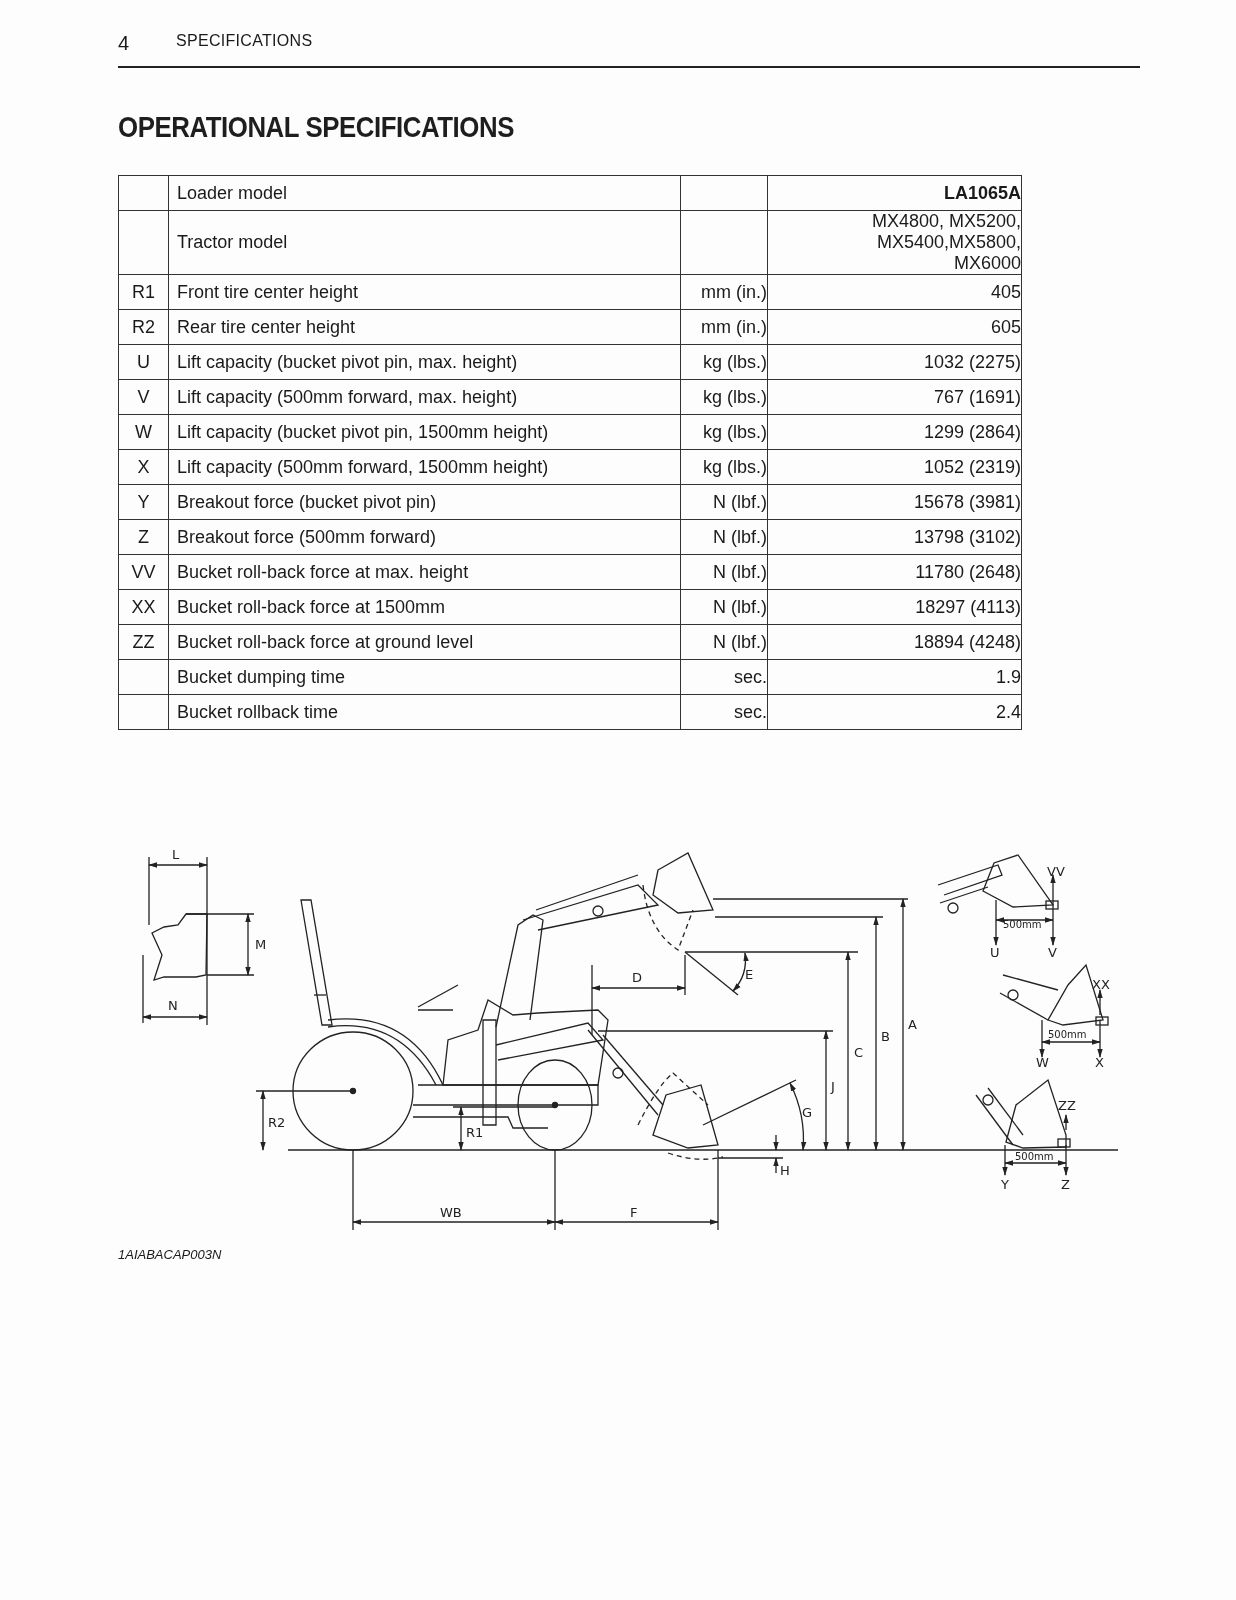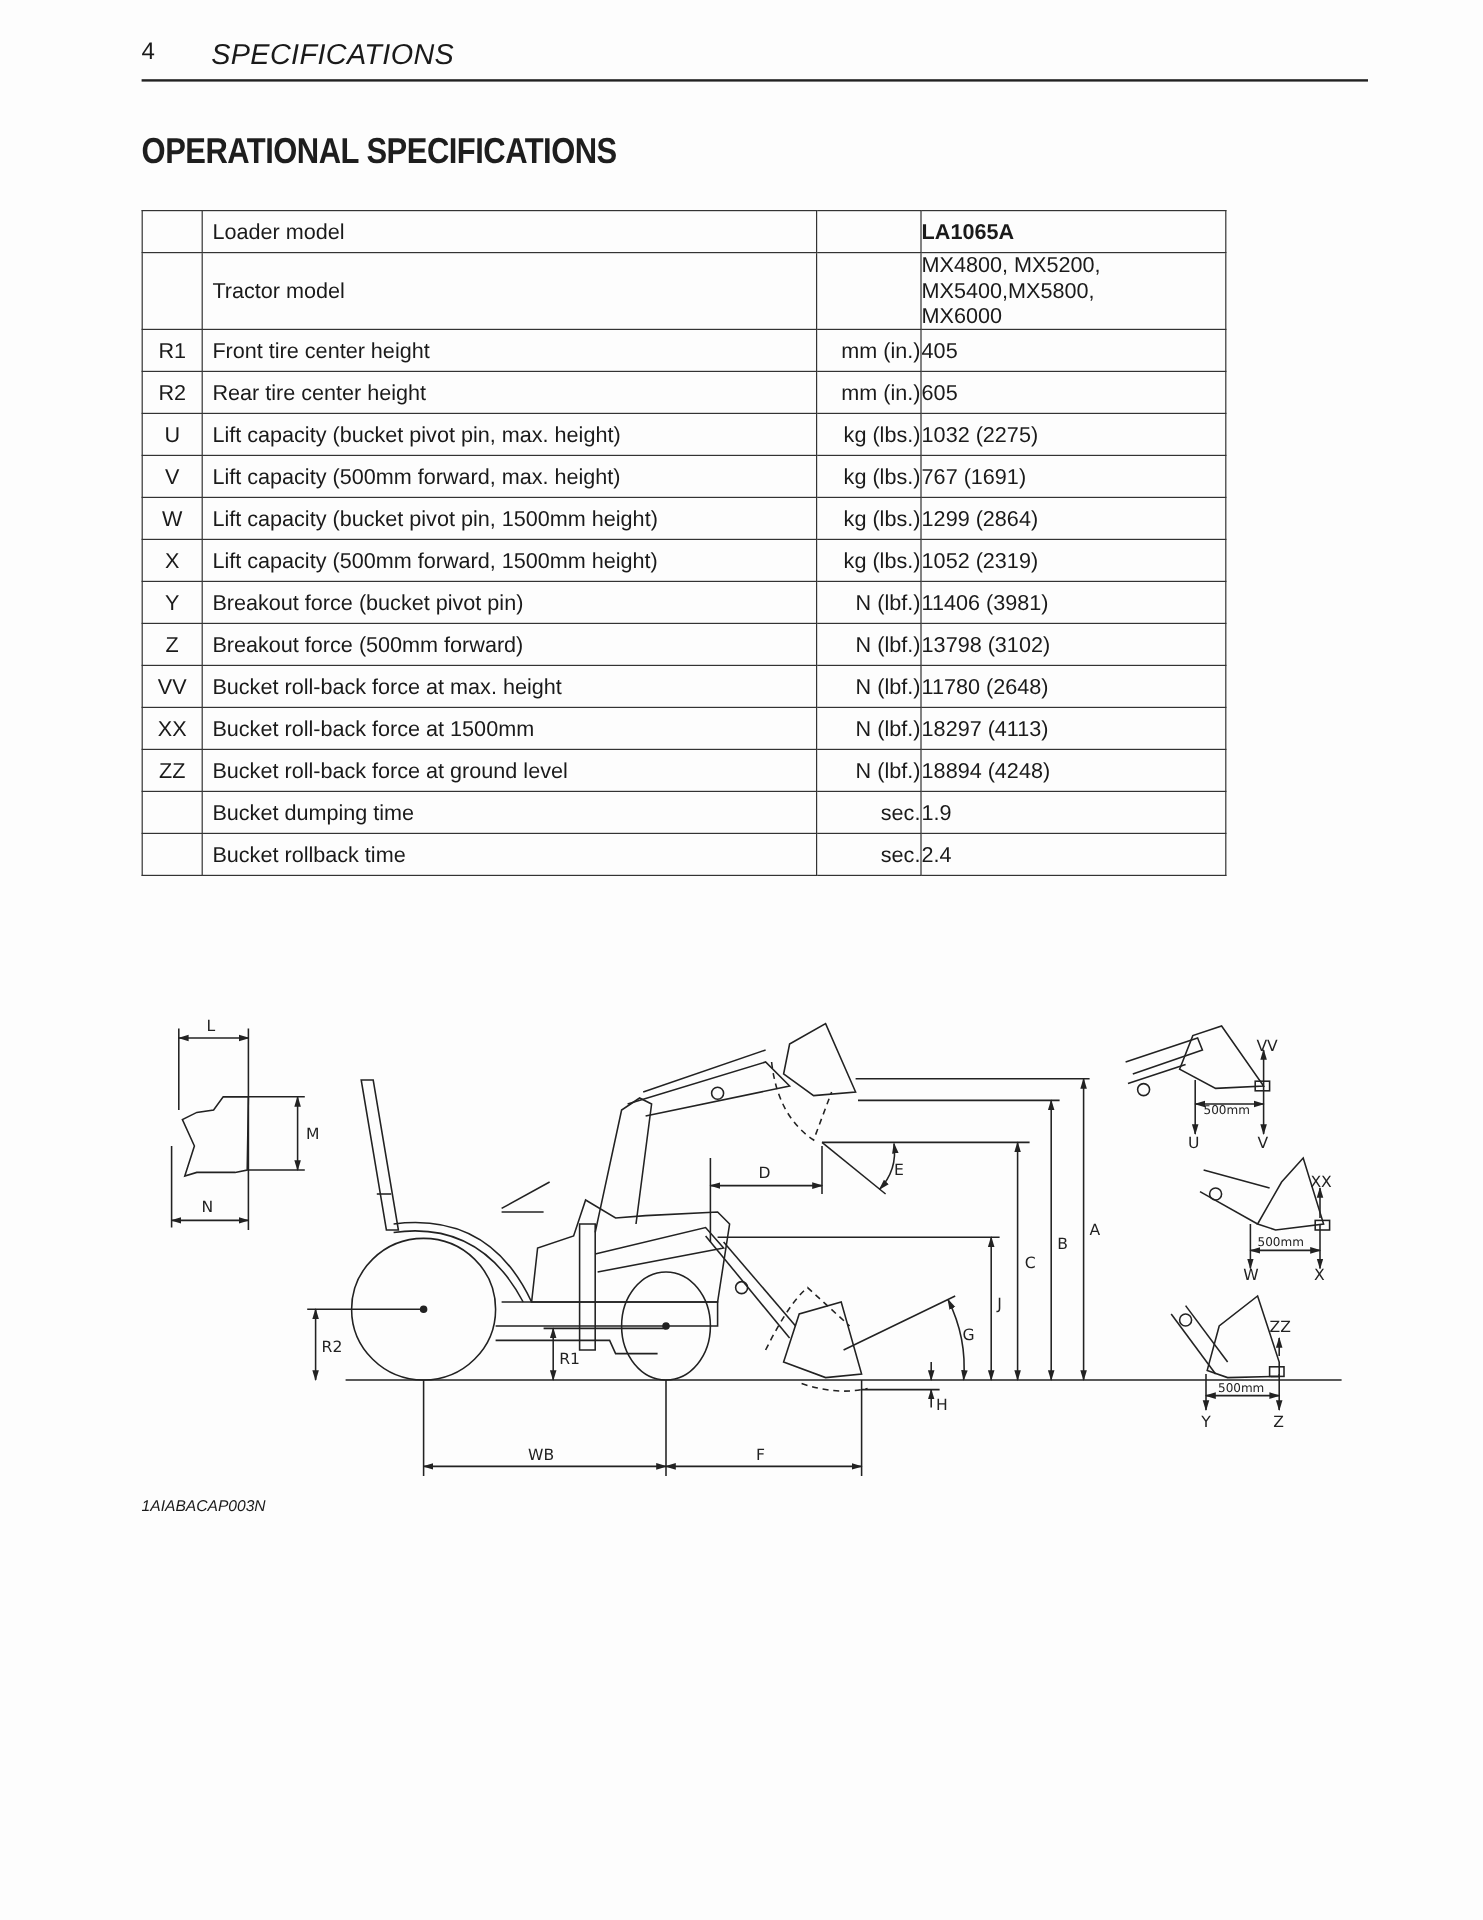--- a/index.html
+++ b/index.html
@@ -1,30 +1,30 @@
 <!DOCTYPE html>
 <html><head>
 <meta charset="utf-8">
 <style>
   * { box-sizing: border-box; margin: 0; padding: 0; }
   html, body { width: 1236px; height: 1600px; background: #fdfdfd; }
   body { position: relative; font-family: "Liberation Sans", sans-serif; color: #1a1a1a; overflow: hidden; }
 
   .page-header { position: absolute; left: 118px; top: 32px; width: 1022px; height: 36px; border-bottom: 2px solid #222; }
   .page-header .num { position: absolute; left: 0; top: 0; font-size: 20px; }
-  .page-header .sec { position: absolute; left: 58px; top: 0; font-size: 24px; letter-spacing: 0.3px; font-style: italic; }
+  .page-header .sec { position: absolute; left: 58px; top: 0; font-size: 16px; letter-spacing: 0.3px; }
 
   .title { position: absolute; left: 118px; top: 110px; font-size: 30px; font-weight: bold; letter-spacing: -0.5px; transform: scaleX(0.86); transform-origin: left top; color: #1e1e1e; }
 
   table.spec { position: absolute; left: 118px; top: 175px; border-collapse: collapse; font-size: 18px; padding-left: 12px; }
   table.spec td { border: 1.5px solid #333; height: 35px; padding: 0 8px; vertical-align: middle; }
   table.spec td.code { width: 50px; text-align: center; padding: 0; }
   table.spec td.item { width: 512px; }
   table.spec td.unit { width: 87px; text-align: right; padding: 0; }
-  table.spec td.val { width: 254px; text-align: left; padding: 0; }
+  table.spec td.val { width: 254px; text-align: right; padding: 0; }
   table.spec tr.tall td { height: 60px; }
   table.spec td.bold { font-weight: bold; }
 
   .diagram { position: absolute; left: 118px; top: 845px; width: 1022px; height: 420px; }
   .diagram svg text { font-family: "DejaVu Sans", sans-serif; font-size: 13px; fill: #222; }
   .fig-id { position: absolute; left: 118px; top: 1247px; font-size: 13px; font-style: italic; }
 </style>
 </head>
 <body>
 
@@ -86,21 +86,21 @@
     <tr>
         <td class="code">X</td>
         <td class="item">Lift capacity  (500mm forward, 1500mm height)</td>
         <td class="unit">kg (lbs.)</td>
         <td class="val">1052 (2319)</td>
       </tr>
     <tr>
         <td class="code">Y</td>
         <td class="item">Breakout force (bucket pivot pin)</td>
         <td class="unit">N (lbf.)</td>
-        <td class="val">11406 (3981)</td>
+        <td class="val">15678 (3981)</td>
       </tr>
     <tr>
         <td class="code">Z</td>
         <td class="item">Breakout force (500mm forward)</td>
         <td class="unit">N (lbf.)</td>
         <td class="val">13798 (3102)</td>
       </tr>
     <tr>
         <td class="code">VV</td>
         <td class="item">Bucket roll-back force at max. height</td>

